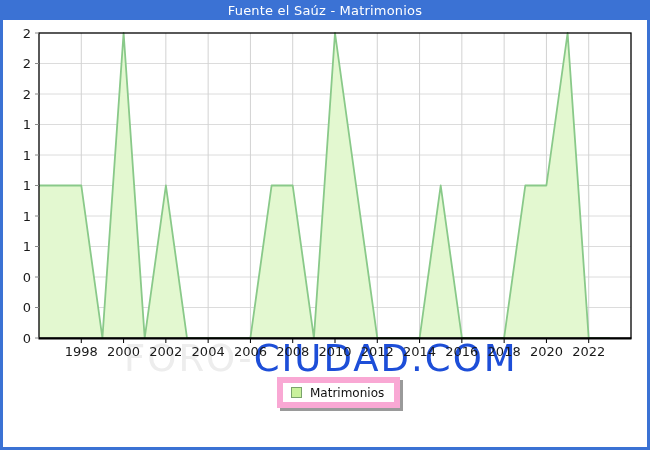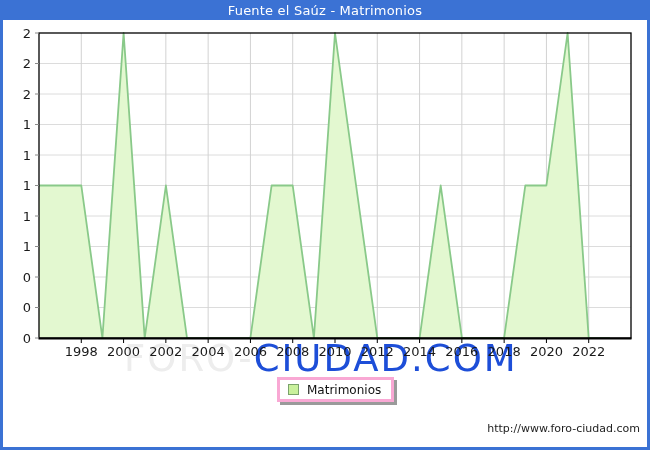--- a/index.html
+++ b/index.html
@@ -6,21 +6,21 @@
   #app{position:relative;width:650px;height:450px;background:#ffffff;overflow:hidden;
        font-family:"DejaVu Sans","Liberation Sans",sans-serif;}
   .titlebar{position:absolute;left:0;top:0;width:650px;height:20px;
             display:flex;align-items:center;justify-content:center;}
   .titlebar span{color:#ffffff;font-size:13px;letter-spacing:.2px;}
   .edge{position:absolute;}
   #chart-svg{position:absolute;left:0;top:0;z-index:2;}
   .watermark{position:absolute;left:124px;top:340px;z-index:1;font-size:37px;
              letter-spacing:2px;white-space:nowrap;line-height:1;}
   .legend{position:absolute;left:277px;top:377px;z-index:3;height:19px;
-          background:#ffffff;border:3px solid #f9a8d4;box-shadow:3px 3px 0 #9a9a9a;
+          background:#ffffff;border:6px solid #f9a8d4;box-shadow:3px 3px 0 #9a9a9a;
           display:flex;align-items:center;padding:0 10px 0 8px;gap:8px;}
   .legend .swatch{width:9px;height:9px;}
   .legend .lab{font-size:12px;color:#111;}
   .footer-url{position:absolute;right:10px;top:422px;z-index:3;font-size:11px;color:#222;}
 </style>
 </head>
 <body>
 
 <div id="app">
 
@@ -123,15 +123,14 @@
         <line x1="588.7142857142857" x2="588.7142857142857" y1="339" y2="343" stroke="#000000" stroke-width="1"></line>
         <text x="588.7142857142857" y="356" text-anchor="middle" fill="#1a1a1a" font-size="13px">2022</text>
       </g>
     </svg>
 
   <div class="legend">
     <span class="swatch" id="legend-swatch" style="background: rgb(201, 241, 156); border: 1px solid rgb(122, 163, 107);"></span>
     <span class="lab">Matrimonios</span>
   </div>
 
-  <div class="footer-url">http://www.foro-ciudad.com</div>
 
 </div>
 
 </body></html>

